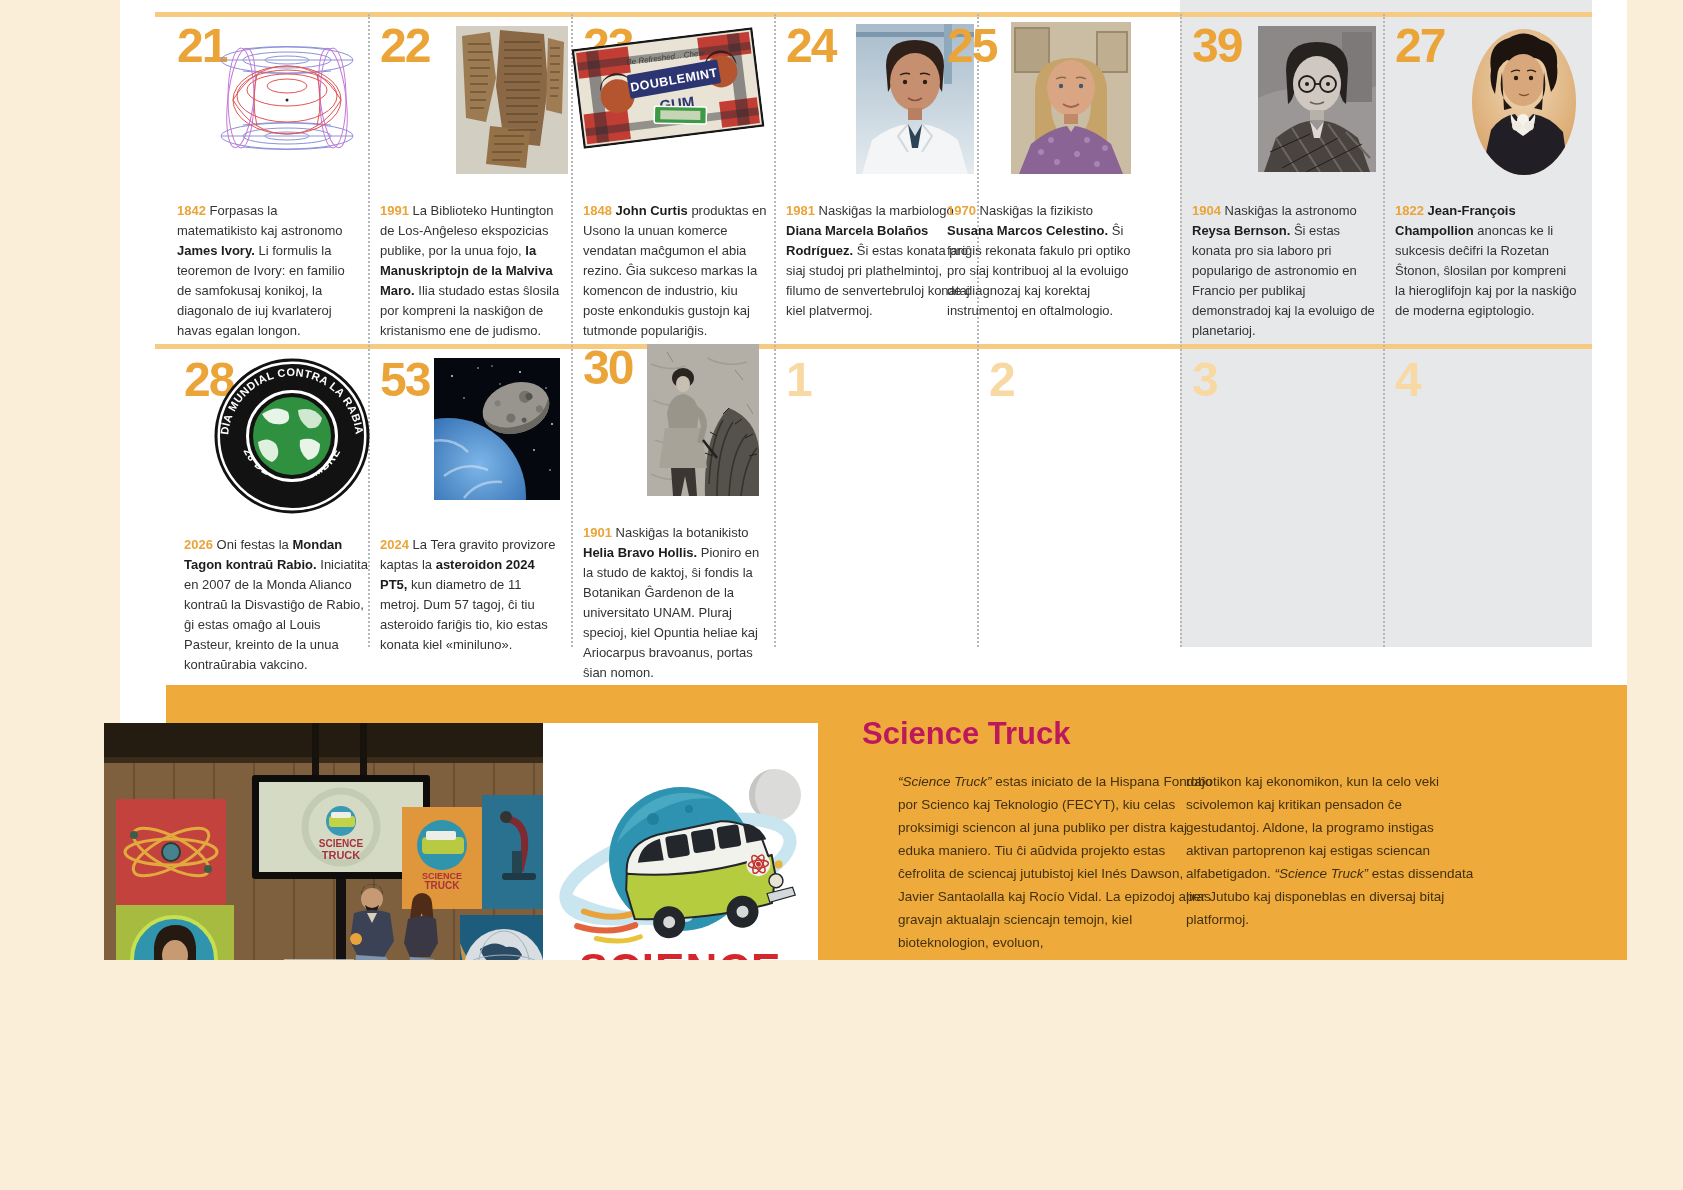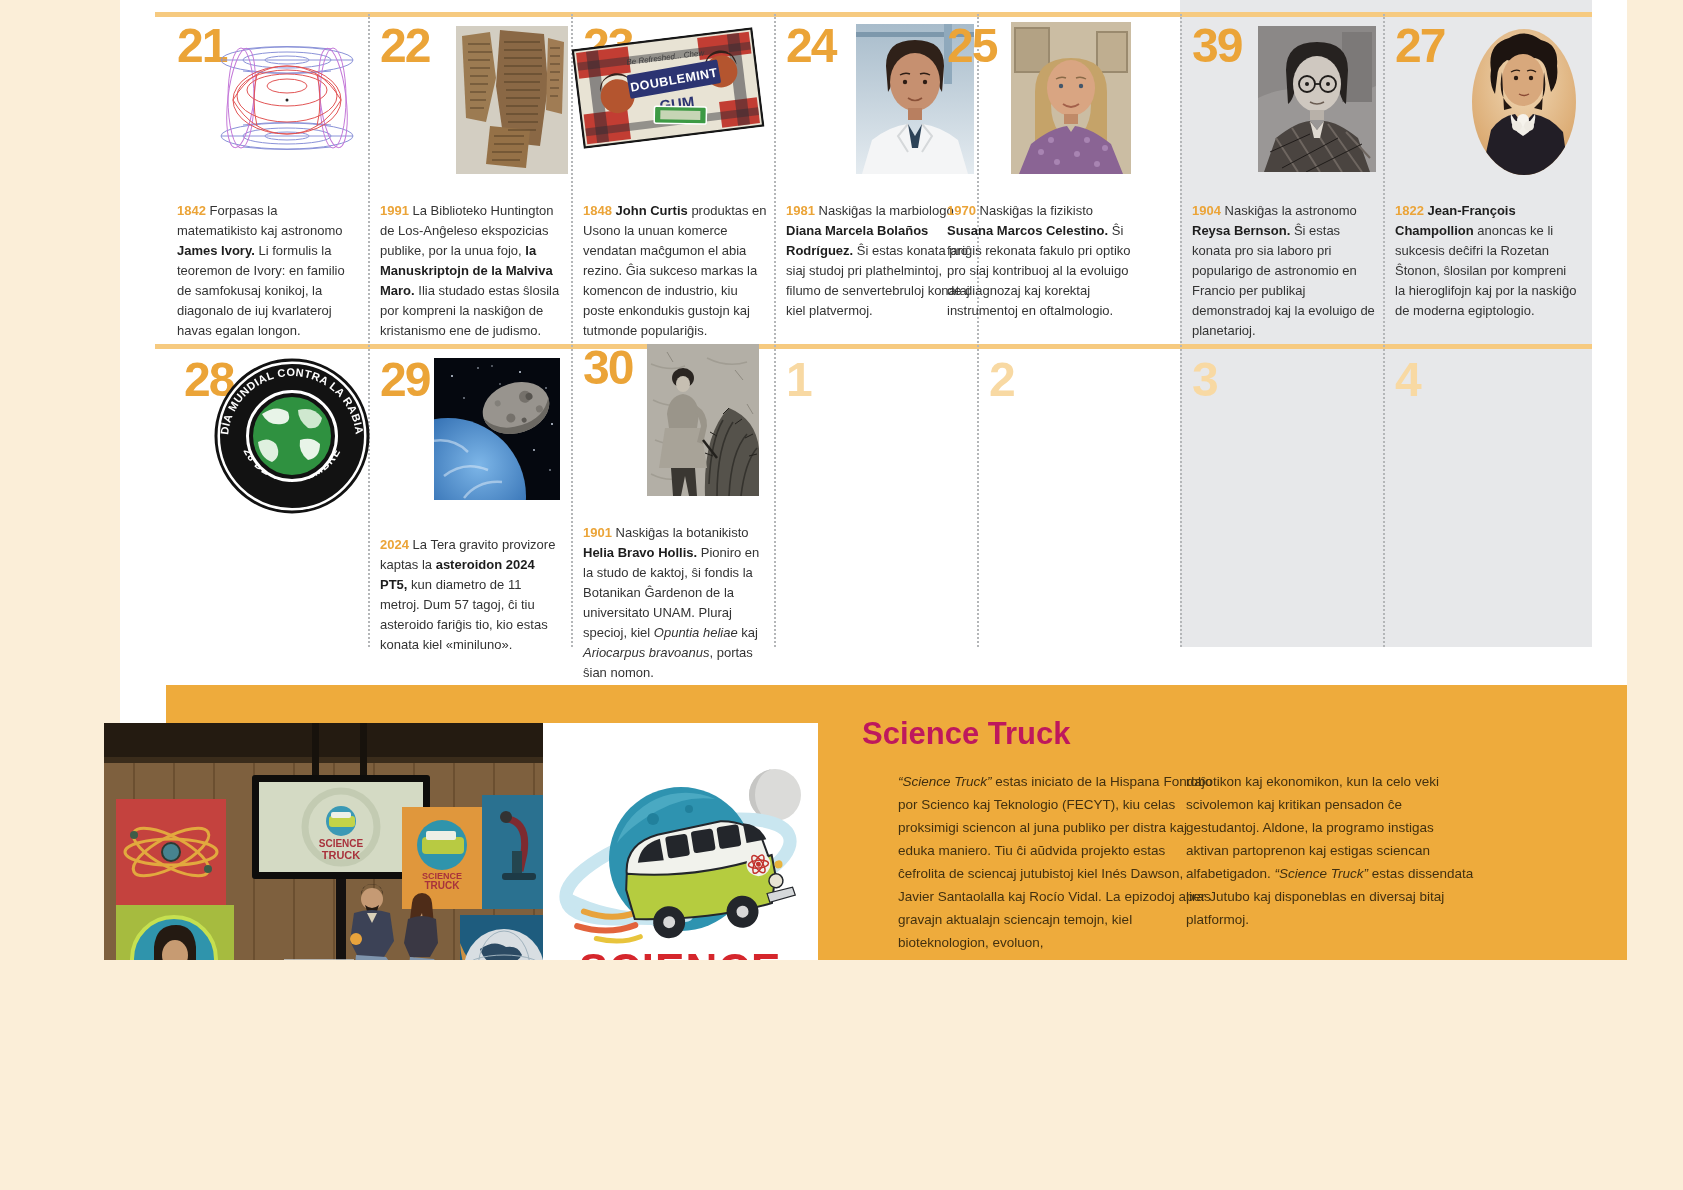--- a/index.html
+++ b/index.html
@@ -12,21 +12,21 @@
   #line-mid{top:344px;}
   .sep{position:absolute;top:14px;height:633px;width:0;border-left:2px dotted #b4b6b8;}
   .day{position:absolute;width:203px;}
   .day-num{position:absolute;left:12px;top:6px;font-size:48px;font-weight:bold;color:#eba438;letter-spacing:-2px;line-height:1;}
   .day.inactive .day-num{color:#f8d9a3;}
   .day-art{position:absolute;}
   .day-art svg{display:block;}
   .day-text{position:absolute;left:12px;top:185px;width:184px;margin:0;font-size:13px;line-height:20px;color:#333333;}
   .day-text .yr{color:#eba438;font-weight:bold;}
   .day-text .b{font-weight:bold;color:#1d1d1d;}
-  .day-text .i{font-style:italic;}
+  .day-text .i{}
   .st-box{position:absolute;left:166px;top:685px;width:1461px;height:398px;background:#eeab3c;}
   .st-photo{position:absolute;left:104px;top:723px;width:439px;height:320px;overflow:hidden;background:#7e603e;}
   .st-logo{position:absolute;left:543px;top:723px;width:275px;height:320px;background:#ffffff;overflow:hidden;}
   .st-title{position:absolute;left:862px;top:716px;margin:0;font-size:31px;font-weight:bold;color:#be185d;text-align:center;}
   .st-col{position:absolute;top:770px;margin:0;font-size:13.5px;line-height:23px;color:#42300f;}
   #st-col1{left:862px;width:318px;margin-left:36px;}
   #st-col2{left:1186px;width:288px;}
   .st-col .i{font-style:italic;}
   .st-url{position:absolute;left:923px;top:1005px;width:408px;height:40px;background:#ffffff;border-radius:20px;
           display:flex;align-items:center;justify-content:center;font-size:17px;font-weight:bold;color:#e8a52f;cursor:pointer;font-style:italic;}
@@ -263,23 +263,24 @@
             </defs>
 <text font-size="11" font-weight="bold" fill="#ffffff" letter-spacing="0.5"><textPath href="#raTop" startOffset="50%" text-anchor="middle">DÍA MUNDIAL CONTRA LA RABIA</textPath></text>
 <text font-size="11" font-weight="bold" fill="#ffffff" letter-spacing="1"><textPath href="#raBot" startOffset="50%" text-anchor="middle">28 DE SEPTIEMBRE</textPath></text>
 <circle cx="78" cy="78" r="41" fill="#2f9140" stroke="#121212" stroke-width="4"></circle>
 <path d="M48,56 q14,-10 26,-2 q4,10 -6,12 q-14,2 -20,-10" fill="#e8f4e8"></path>
 <path d="M84,52 q16,-4 24,8 q-2,12 -14,10 q-10,-8 -10,-18" fill="#cfe8cf"></path>
 <path d="M44,84 q10,-6 18,2 q6,12 -4,18 q-12,-4 -14,-20" fill="#dff0df"></path>
 <path d="M86,82 q12,-4 20,4 q0,14 -12,16 q-10,-8 -8,-20" fill="#e8f4e8"></path>
           </svg>
         </div>
+        <p class="day-text"><span class="yr">2026 </span><span>Oni festas la </span><span class="b">Mondan Tagon kontraŭ Rabio.</span><span> Iniciatita en 2007 de la Monda Alianco kontraŭ la Disvastiĝo de Rabio, ĝi estas omaĝo al Louis Pasteur, kreinto de la unua kontraŭrabia vakcino.</span></p>
       </div>
       <div class="day" style="left: 368px; top: 350px; height: 296px;">
-        <div class="day-num">29</div>
+        <div class="day-num">53</div>
         <div class="day-art" style="left: 66px; top: 8px; width: 126px; height: 142px;">
           <svg viewBox="0 0 126 142" width="126" height="142">
 <rect width="126" height="142" fill="#05080f"></rect>
 <g fill="#cdd6e4">
               <circle cx="18" cy="18" r="1"></circle>
               <circle cx="44" cy="10" r="0.8"></circle>
               <circle cx="86" cy="14" r="1"></circle>
               <circle cx="112" cy="30" r="0.8"></circle>
               <circle cx="30" cy="40" r="0.8"></circle>
               <circle cx="118" cy="66" r="1"></circle>

